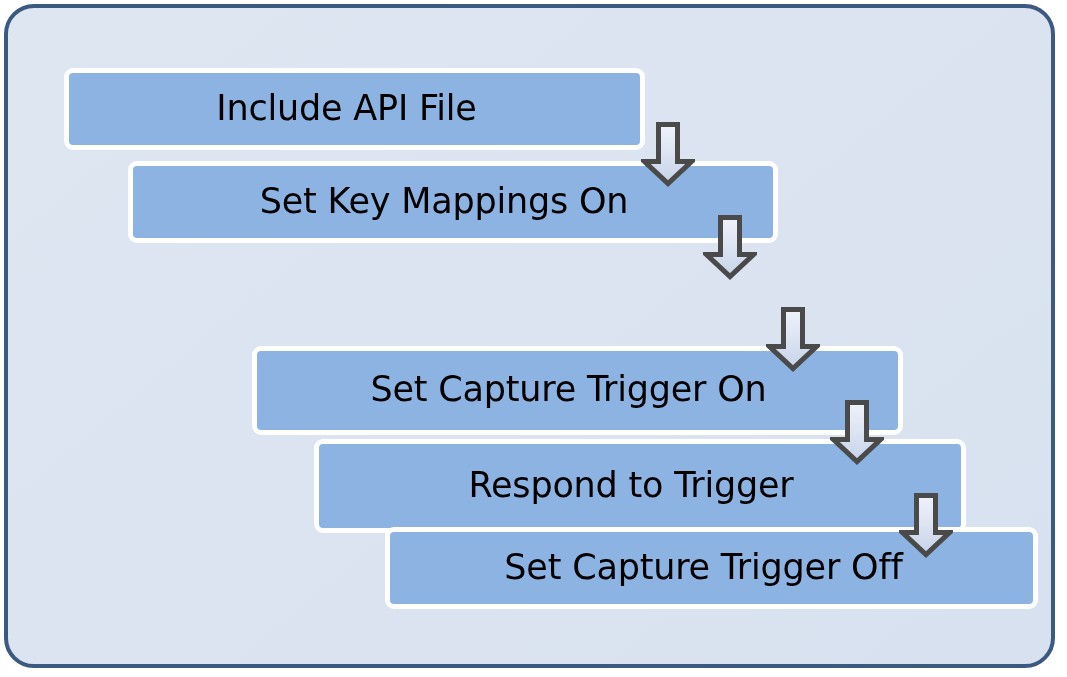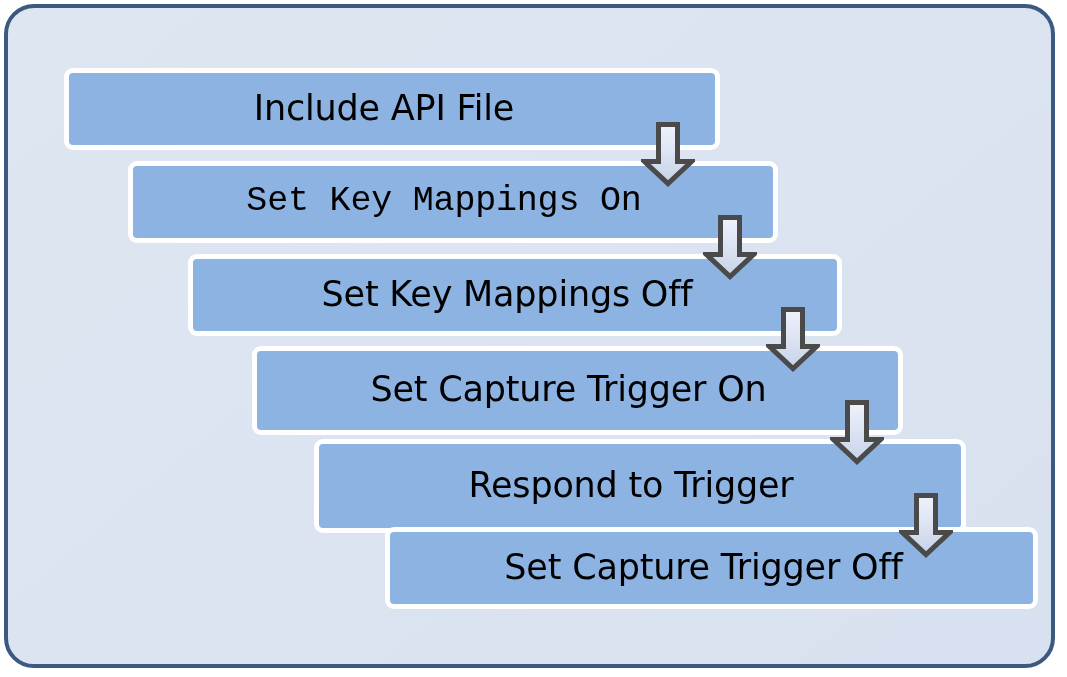--- a/index.html
+++ b/index.html
@@ -51,22 +51,22 @@
     font-size: 35px;
     line-height: 1;
     font-weight: 400;
     letter-spacing: -0.2px;
     white-space: nowrap;
     position: relative;
     top: -1px;
   }
 
   
-  #step-0 { left: 56px;  top: 60px;  width: 656px; height: 82px; }
-  #step-1 { left: 120px; top: 153px; width: 650px; height: 82px; font-family: Liberation Mono, monospace; }
+  #step-0 { left: 56px;  top: 60px;  width: 581px; height: 82px; }
+  #step-1 { left: 120px; top: 153px; width: 650px; height: 82px; }
   #step-2 { left: 180px; top: 246px; width: 654px; height: 82px; }
   #step-3 { left: 244px; top: 338px; width: 651px; height: 89px; }
   #step-4 { left: 306px; top: 431px; width: 652px; height: 94px; }
   #step-5 { left: 377px; top: 519px; width: 653px; height: 82px; }
 
   
   #step-0 .step-label { transform: translateX(-8px); }
   #step-1 .step-label { transform: translateX(-9px); }
   #step-2 .step-label { transform: translateX(-8px); }
   #step-3 .step-label { transform: translateX(-9px); }
@@ -106,23 +106,20 @@
     </svg>
 
     <div class="step" id="step-0">
       <span class="step-label">Include API File</span>
     </div>
 
     <div class="step" id="step-1">
       <span class="step-label">Set Key Mappings On</span>
     </div>
 
-    <div class="step" id="step-2">
-      <span class="step-label">Set Key Mappings Off</span>
-    </div>
 
     <div class="step" id="step-3">
       <span class="step-label">Set Capture Trigger On</span>
     </div>
 
     <div class="step" id="step-4">
       <span class="step-label">Respond to Trigger</span>
     </div>
 
     <div class="step" id="step-5">

